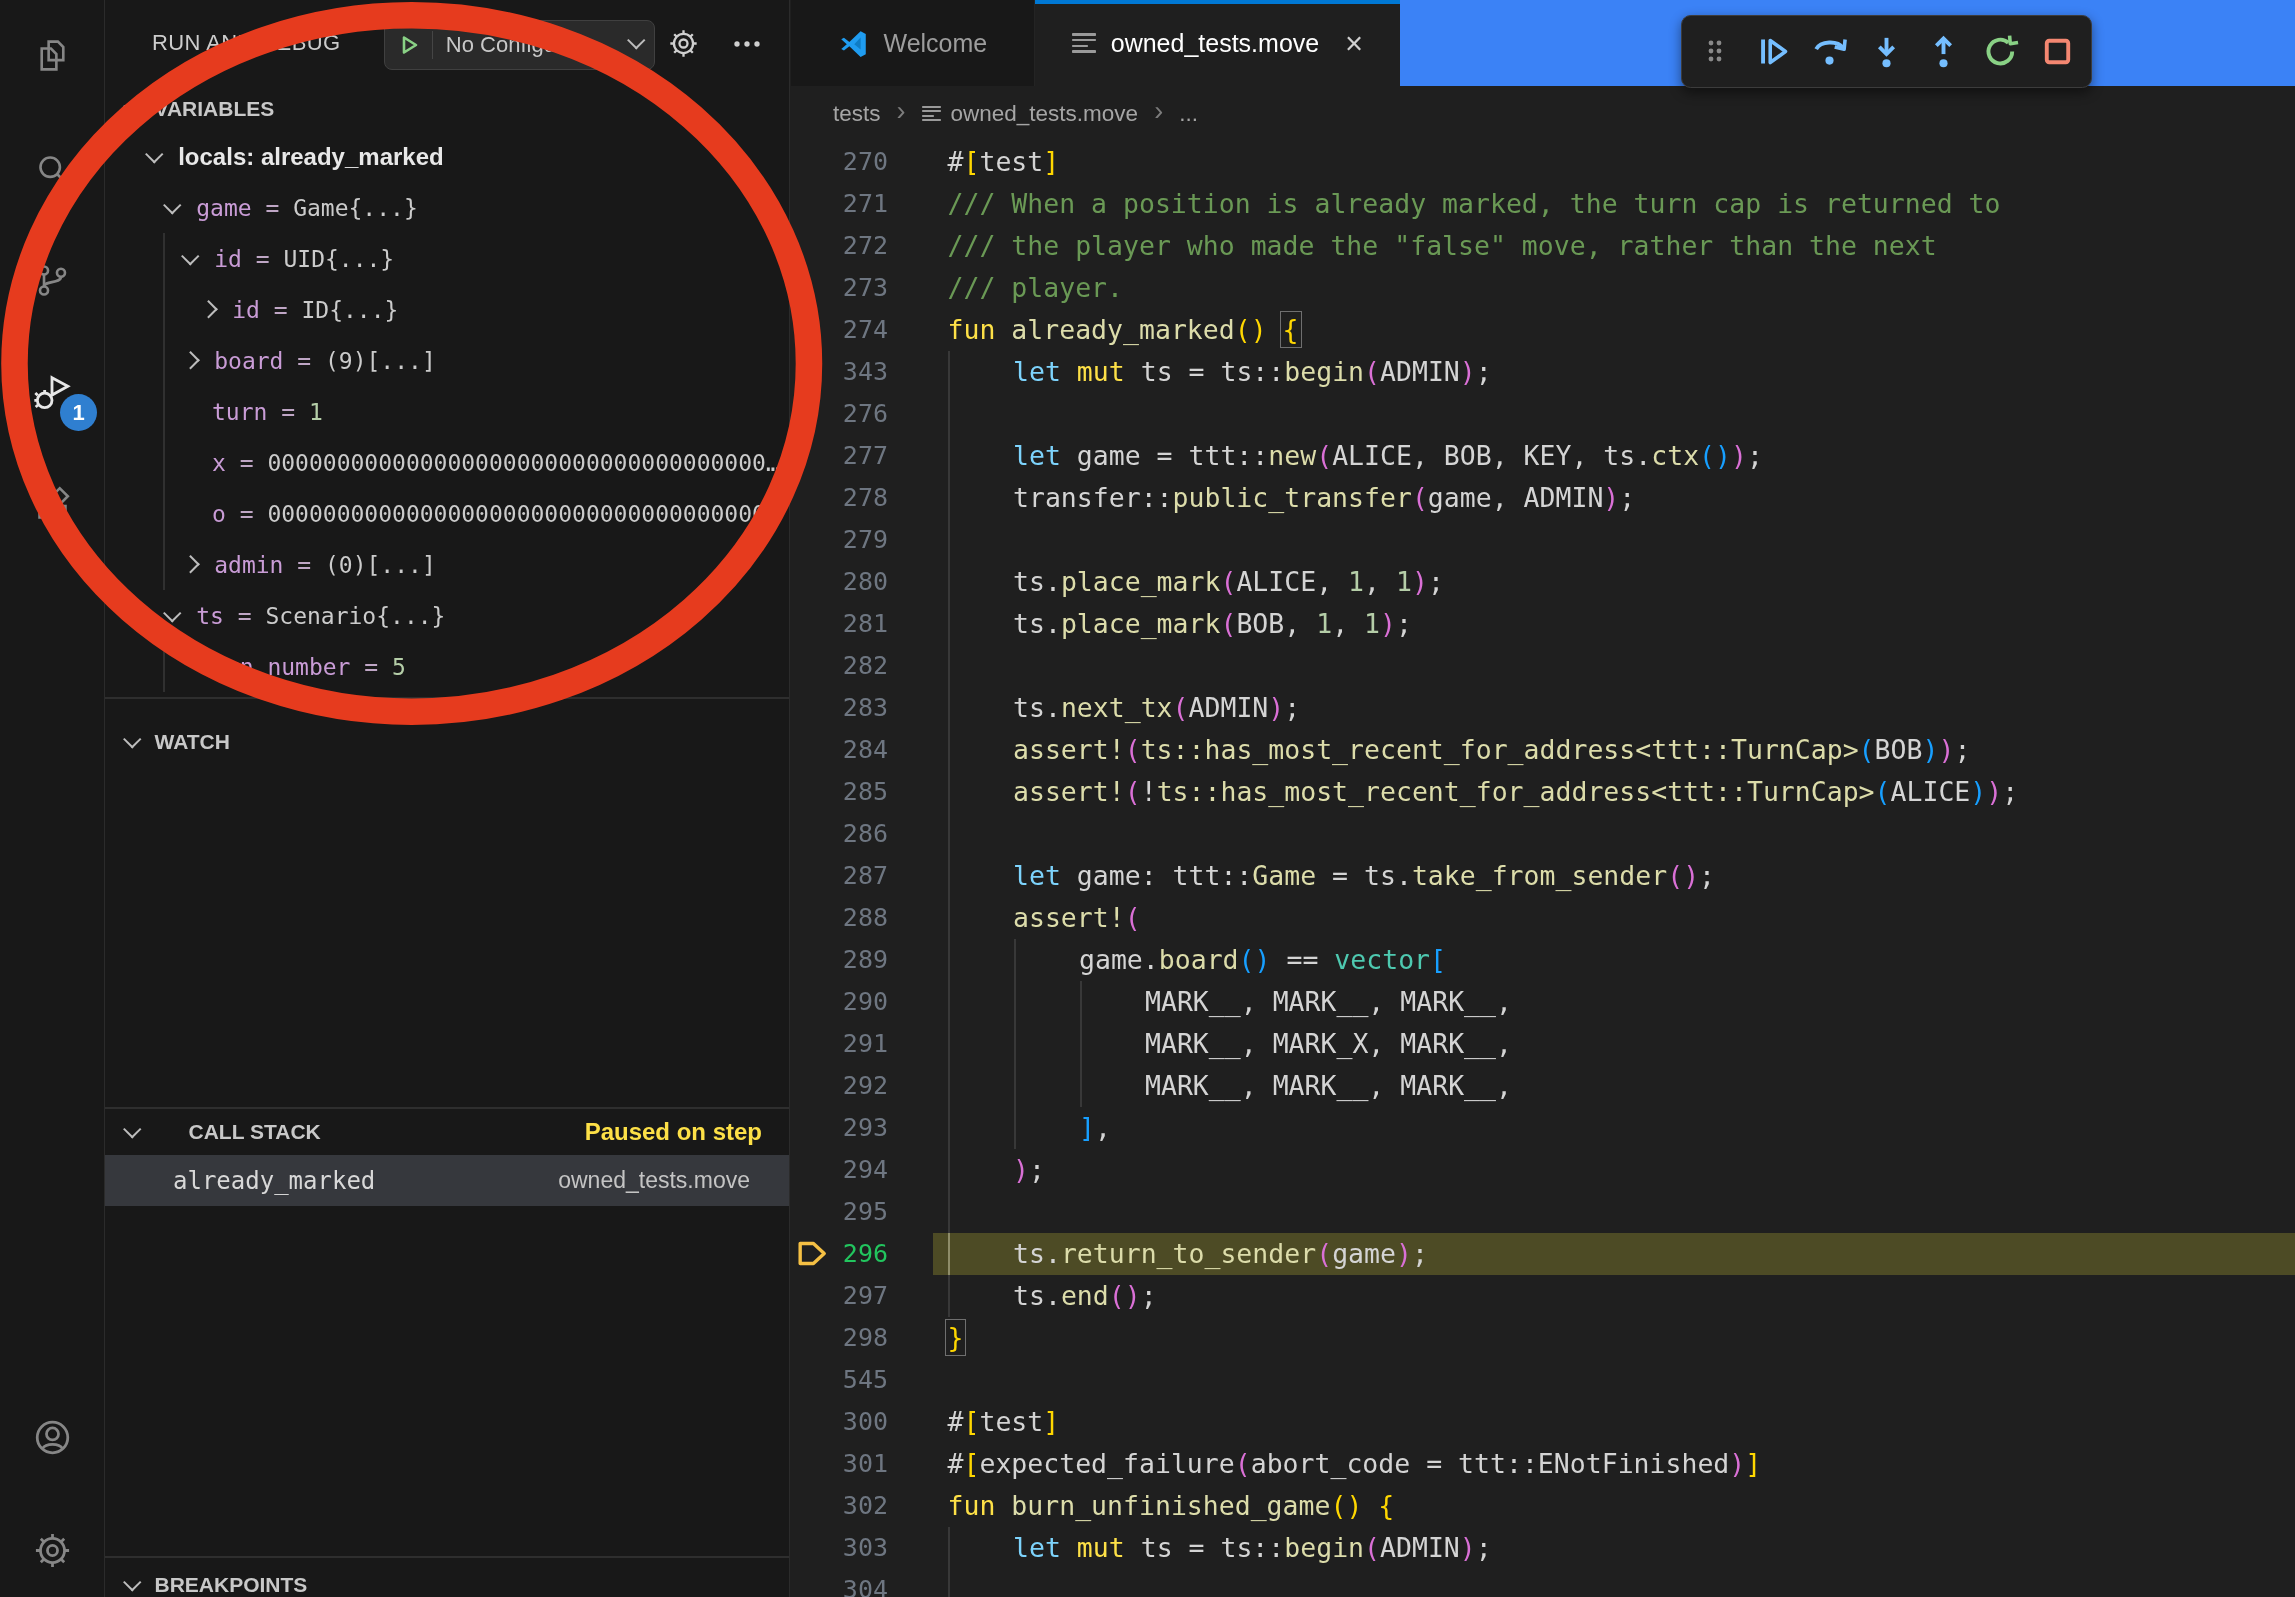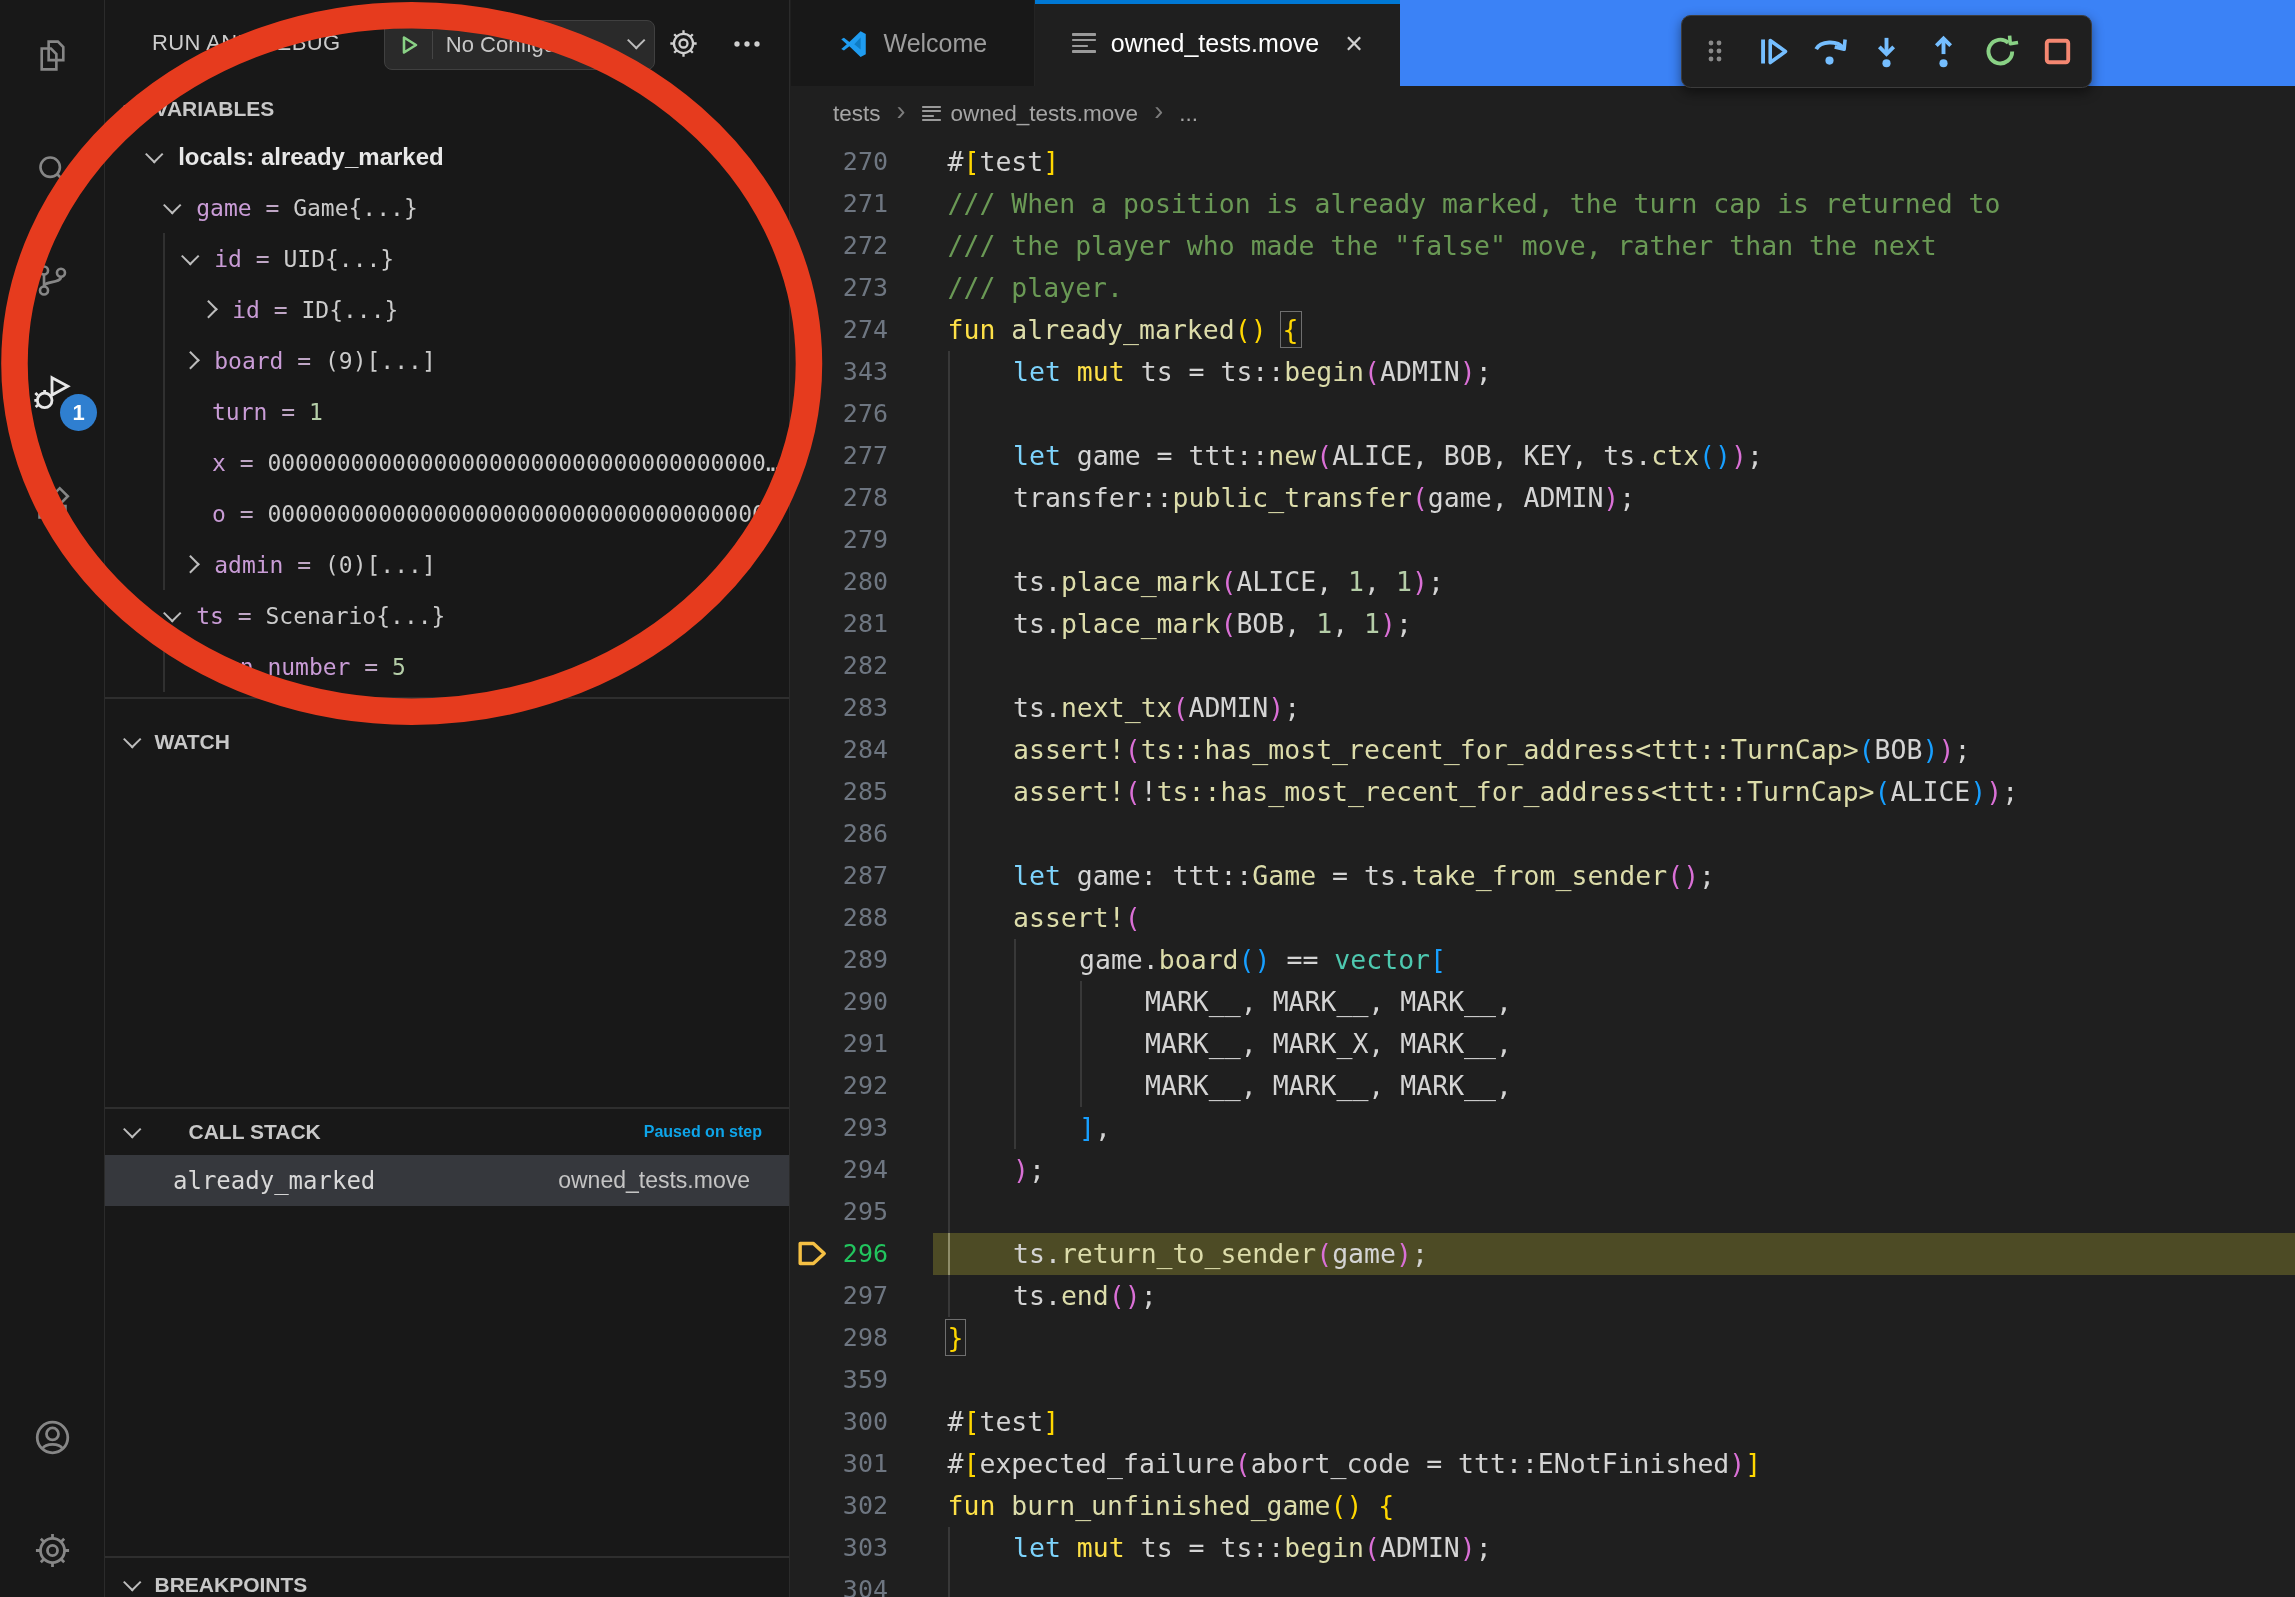--- a/index.html
+++ b/index.html
@@ -39,21 +39,21 @@
   .vscope{font-family:"Liberation Sans",sans-serif;font-weight:700;font-size:24px;color:#e8e8e8;}
   .vname{color:#c99cd6;} .veq{color:#bfa6c5;white-space:pre;}
   .vval{color:#cbcbcb;white-space:pre;} .vnum{color:#b5cea8;}
   .vtrunc{flex:1;min-width:0;overflow:hidden;text-overflow:ellipsis;}
   .tguide{position:absolute;left:58px;top:0;bottom:0;width:1.6px;background:#303030;}
   .vrow .chev{flex:0 0 10.5px;margin-right:17.7px;}
 
   .sec-watch{position:absolute;top:719px;left:0;right:0;text-align:right;}
   .cs-group{position:absolute;top:1108px;left:0;right:0;}
   .cs-head{position:relative;height:47px;display:flex;align-items:center;padding-left:21px;font-weight:700;font-size:21px;color:#c8c8c8;}
-  .cs-status{position:absolute;right:27px;font-size:16px;font-weight:700;color:#0ea5e9;}
+  .cs-status{position:absolute;right:27px;font-size:24px;font-weight:700;color:#fde047;}
   #cs-rows .csrow{height:51px;display:flex;align-items:center;background:#36383d;padding:0 39px 0 68px;}
   .cs-fn{font-family:"DejaVu Sans Mono",monospace;font-size:24px;color:#d8d8d8;flex:1;}
   .cs-file{font-size:23px;color:#c4c4c4;}
   .bp-group{position:absolute;top:1556px;left:0;right:0;}
 
   
   .editorarea{position:absolute;left:791px;top:0;right:0;height:100%;background:#1f1f1f;}
   .tabs{position:absolute;top:0;left:0;right:0;height:86px;background:#3b82f6;display:flex;}
   .tab{height:86px;display:flex;align-items:center;gap:14.5px;font-size:25px;padding:0 37px;position:relative;}
   .tab-welcome{color:#9d9d9d;background:#181818;border-right:0.8px solid #242424;padding:0 47px;}
@@ -498,21 +498,21 @@
         </div>
         <div class="crow">
           <div class="lnum">297</div>
           <div class="ct" style="padding-left: 80px;"><i class="ig" style="left: 15.3px;"></i><span class="tok xw">ts.</span><span class="tok xf">end</span><span class="tok x2">()</span><span class="tok xw">;</span></div>
         </div>
         <div class="crow">
           <div class="lnum">298</div>
           <div class="ct" style="padding-left: 14.5px;"><span class="tok x1b">}</span></div>
         </div>
         <div class="crow">
-          <div class="lnum">359</div>
+          <div class="lnum">545</div>
           <div class="ct" style="padding-left: 14.5px;"></div>
         </div>
         <div class="crow">
           <div class="lnum">300</div>
           <div class="ct" style="padding-left: 14.5px;"><span class="tok xw">#</span><span class="tok x1">[</span><span class="tok xw">test</span><span class="tok x1">]</span></div>
         </div>
         <div class="crow">
           <div class="lnum">301</div>
           <div class="ct" style="padding-left: 14.5px;"><span class="tok xw">#</span><span class="tok x1">[</span><span class="tok xw">expected_failure</span><span class="tok x2">(</span><span class="tok xw">abort_code = ttt::ENotFinished</span><span class="tok x2">)</span><span class="tok x1">]</span></div>
         </div>

